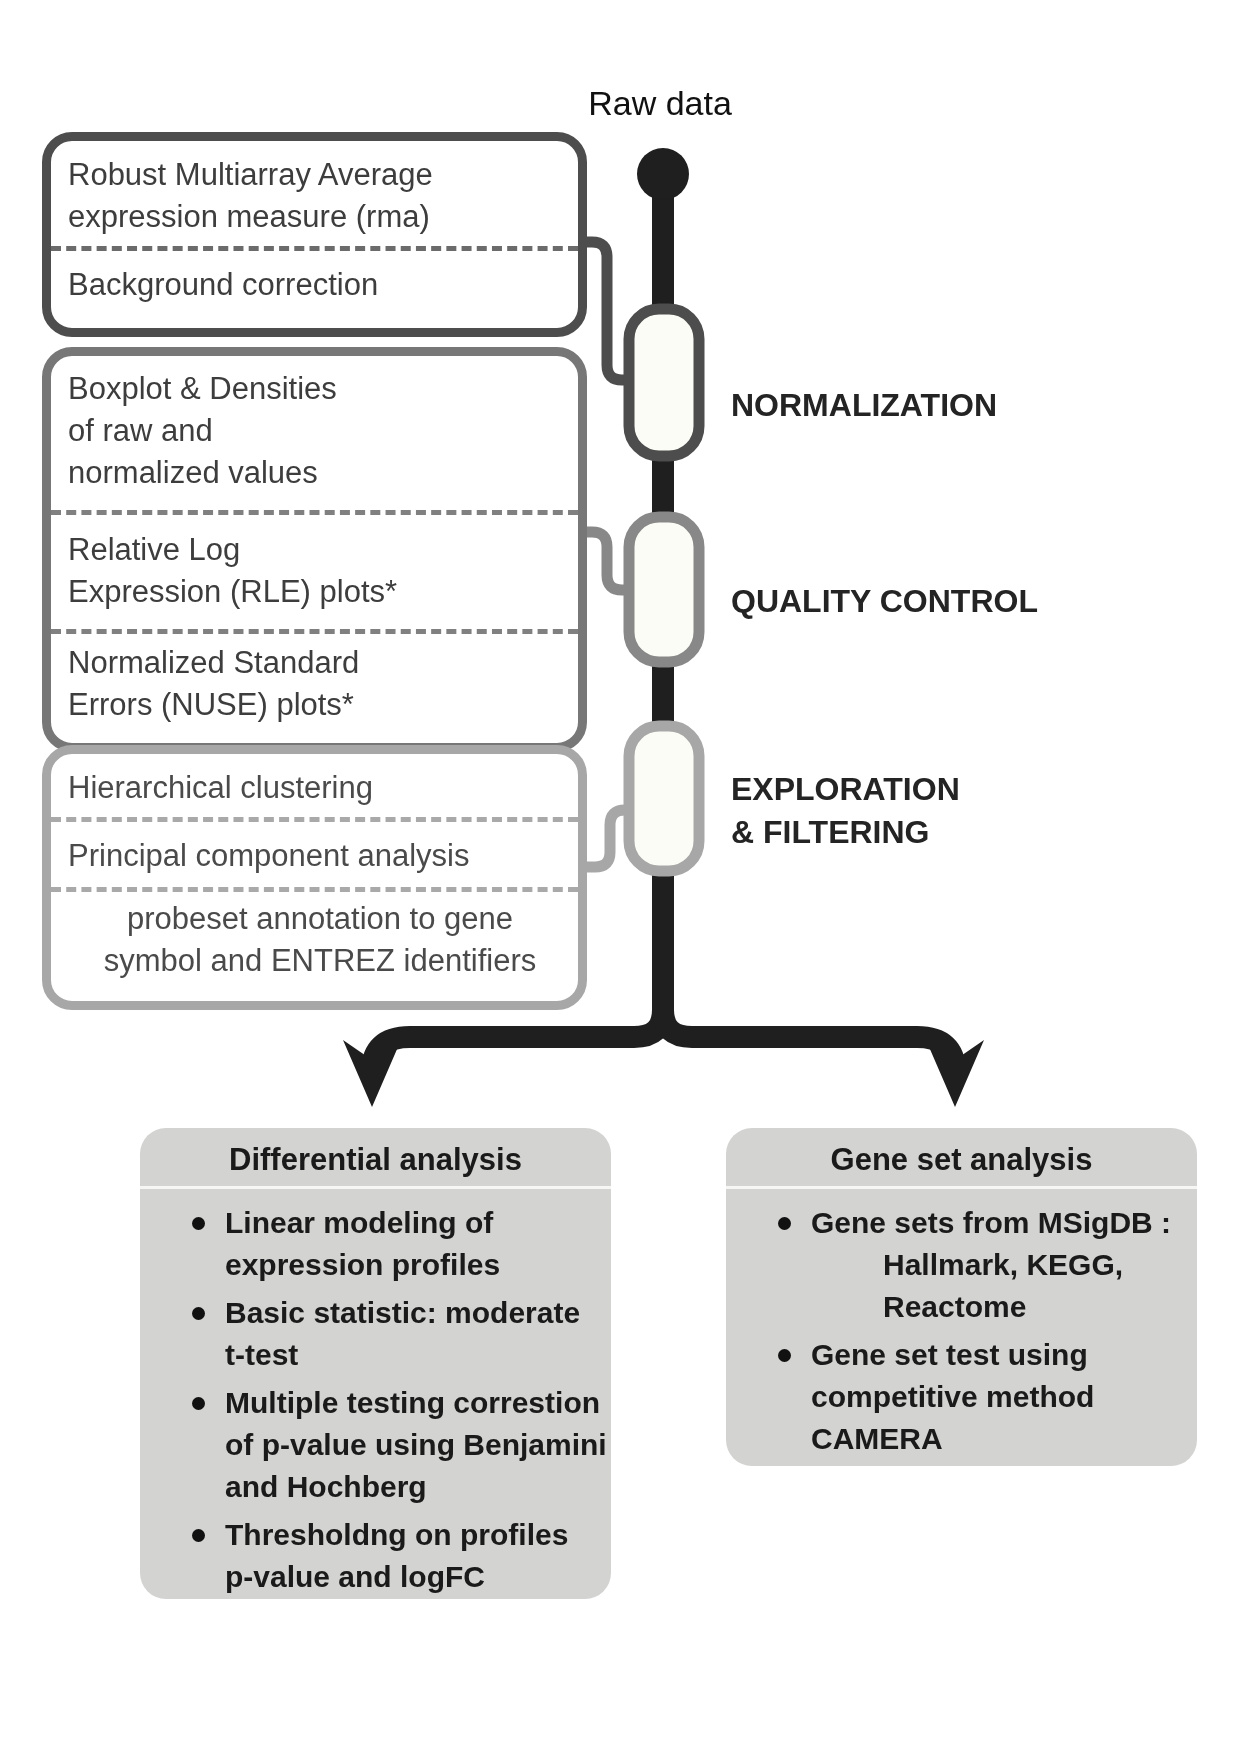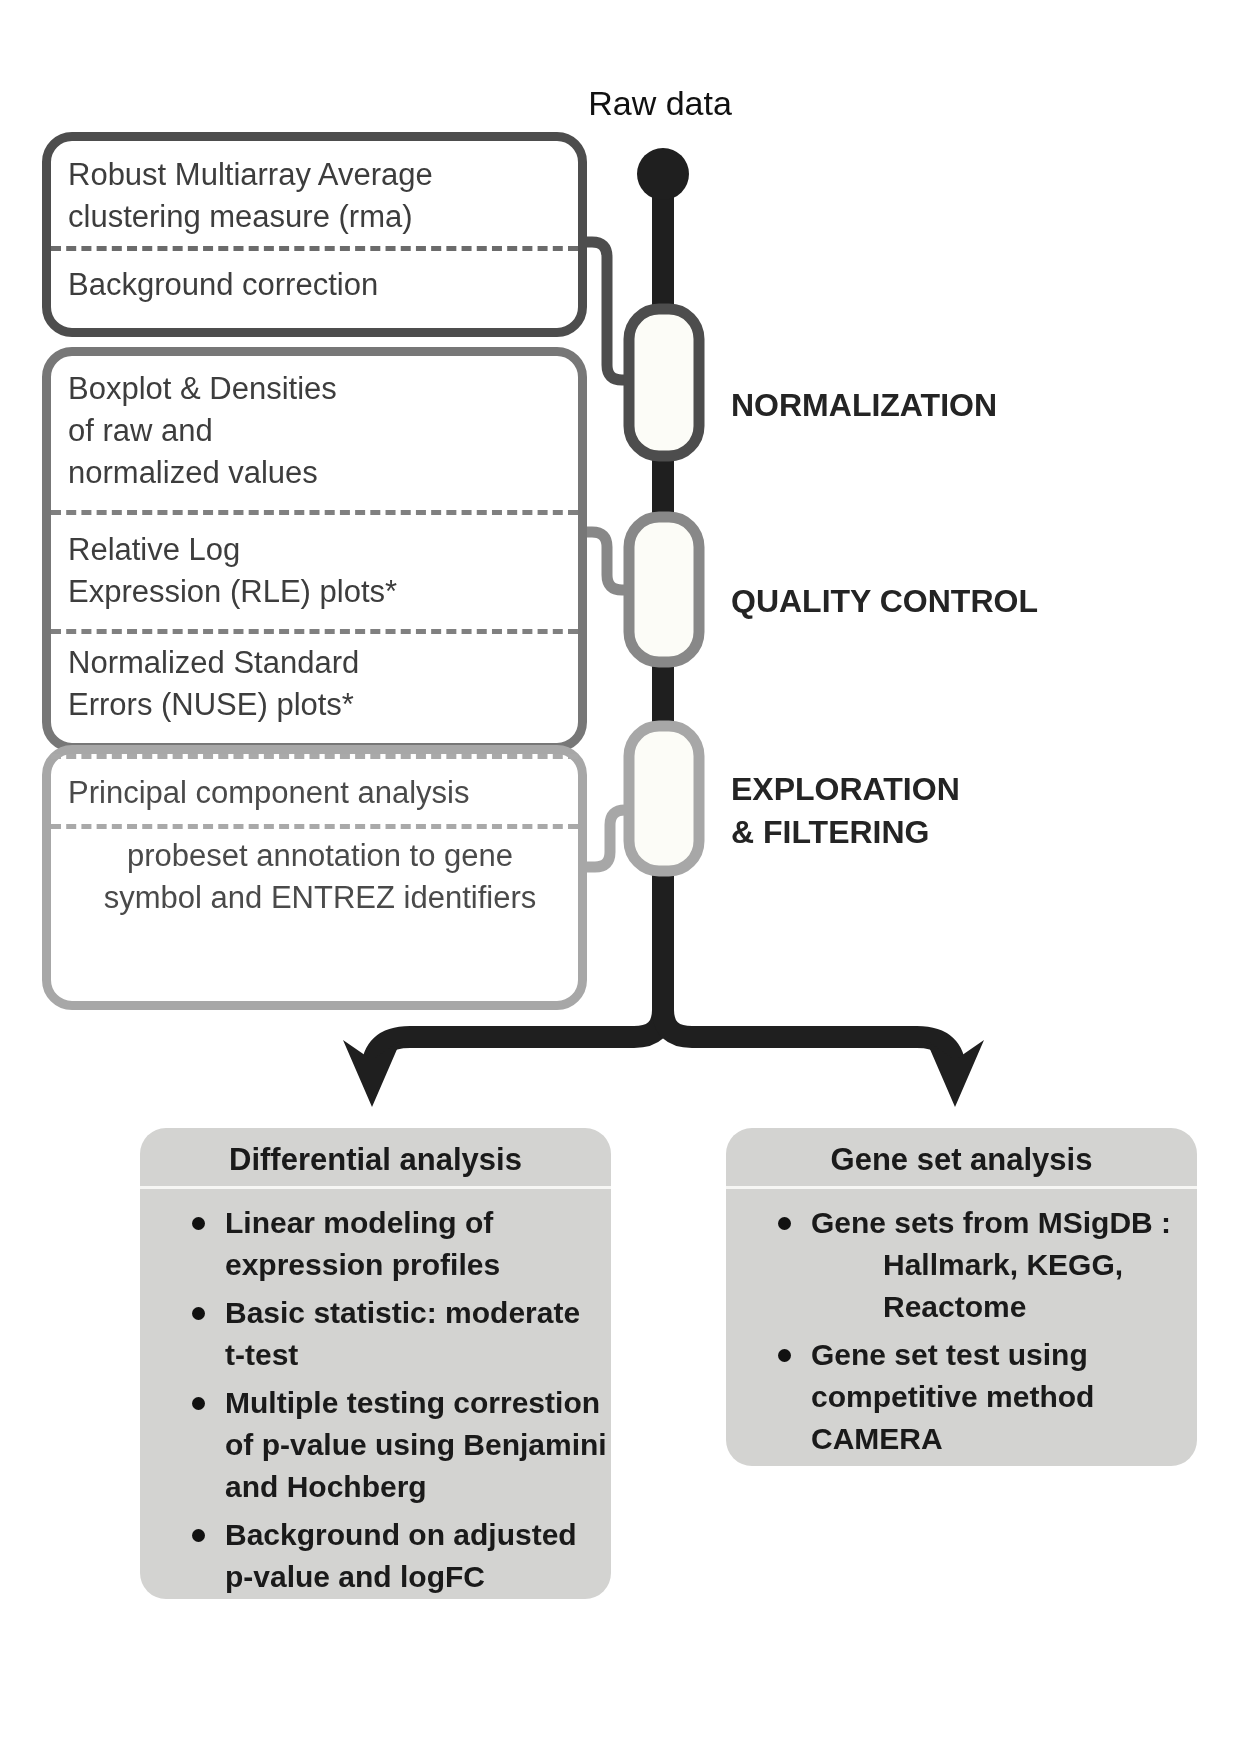--- a/index.html
+++ b/index.html
@@ -113,38 +113,39 @@
 
     <rect x="629" y="309" width="70" height="147" rx="30" fill="#fcfcf7" stroke="#4d4d4d" stroke-width="11"></rect>
     <rect x="629" y="517" width="70" height="145" rx="30" fill="#fcfcf7" stroke="#888888" stroke-width="11"></rect>
     <rect x="629" y="726" width="70" height="145" rx="30" fill="#fcfcf7" stroke="#a7a7a7" stroke-width="11"></rect>
   </svg>
 
   <div id="raw-data-label">Raw data</div>
 
   <div class="method-box" id="method-box-1">
     <div class="sec sec1 pre">Robust Multiarray Average
-clustering measure (rma)</div>
+expression measure (rma)</div>
     <div class="divider"></div>
     <div class="sec sec2 pre">Background correction</div>
   </div>
 
   <div class="method-box" id="method-box-2">
     <div class="sec sec1 pre">Boxplot &amp; Densities
 of raw and
 normalized values</div>
     <div class="divider"></div>
     <div class="sec sec2 pre">Relative Log
 Expression (RLE) plots*</div>
     <div class="divider"></div>
     <div class="sec sec3 pre">Normalized Standard
 Errors (NUSE) plots*</div>
   </div>
 
   <div class="method-box" id="method-box-3">
+    <div class="sec sec1 pre">Hierarchical clustering</div>
     <div class="divider"></div>
     <div class="sec sec2 pre">Principal component analysis</div>
     <div class="divider"></div>
     <div class="sec sec3 pre">probeset annotation to gene
 symbol and ENTREZ identifiers</div>
   </div>
 
   <div class="stage-label pre" id="stage-label-0">NORMALIZATION</div>
   <div class="stage-label pre" id="stage-label-1">QUALITY CONTROL</div>
   <div class="stage-label pre" id="stage-label-2">EXPLORATION
@@ -164,21 +165,21 @@
 t-test</span>
       </li>
       <li>
         <span class="dot"></span>
         <span class="pre">Multiple testing correstion
 of p-value using Benjamini
 and Hochberg</span>
       </li>
       <li>
         <span class="dot"></span>
-        <span class="pre">Background on adjusted
+        <span class="pre">Thresholdng on profiles
 p-value and logFC</span>
       </li>
     </ul>
   </div>
 
   <div class="panel" id="panel-1">
     <div class="panel-title">Gene set analysis</div>
     <ul>
       <li>
         <span class="dot"></span>

